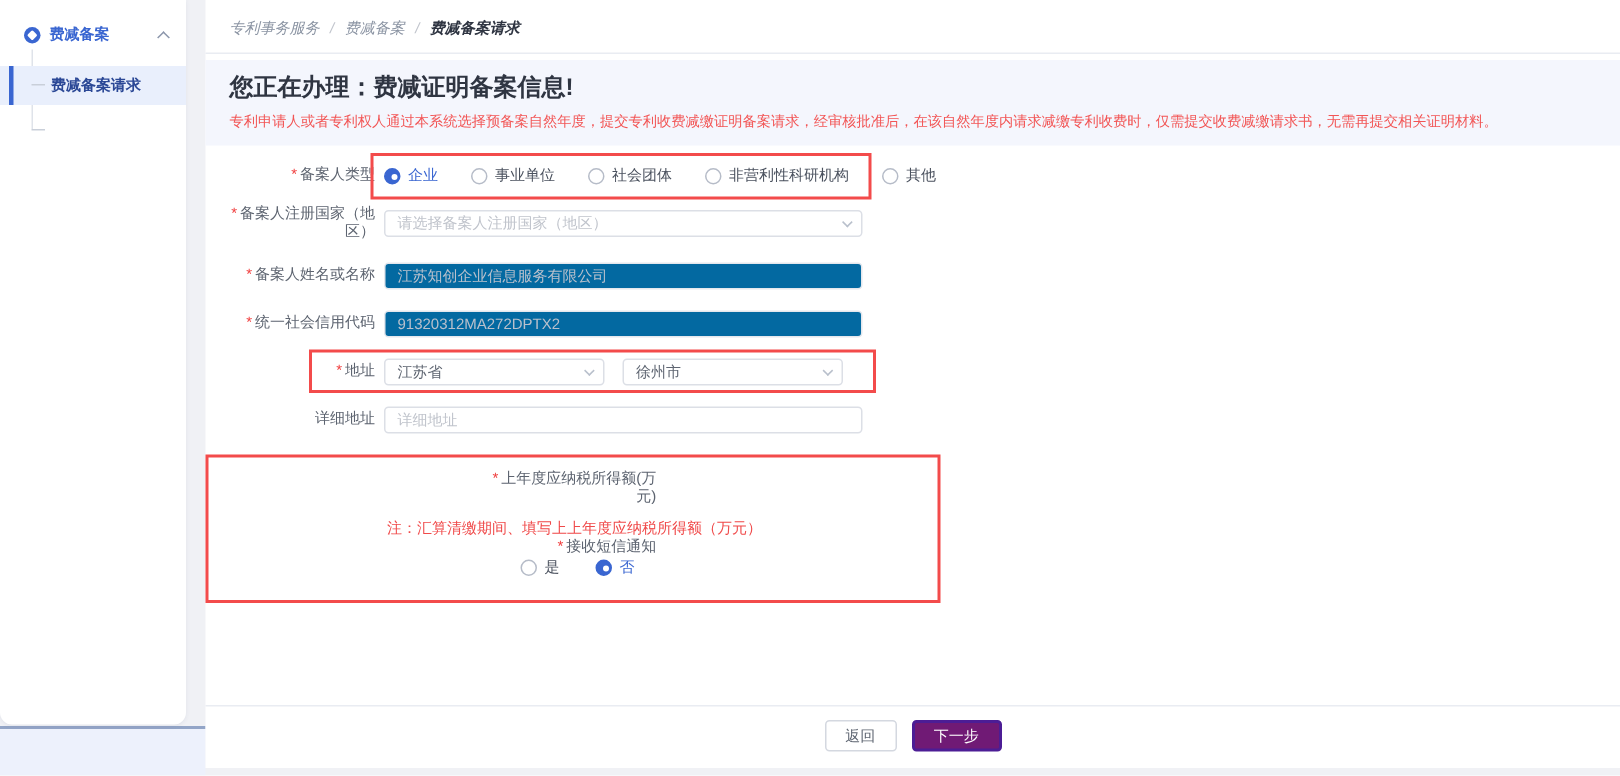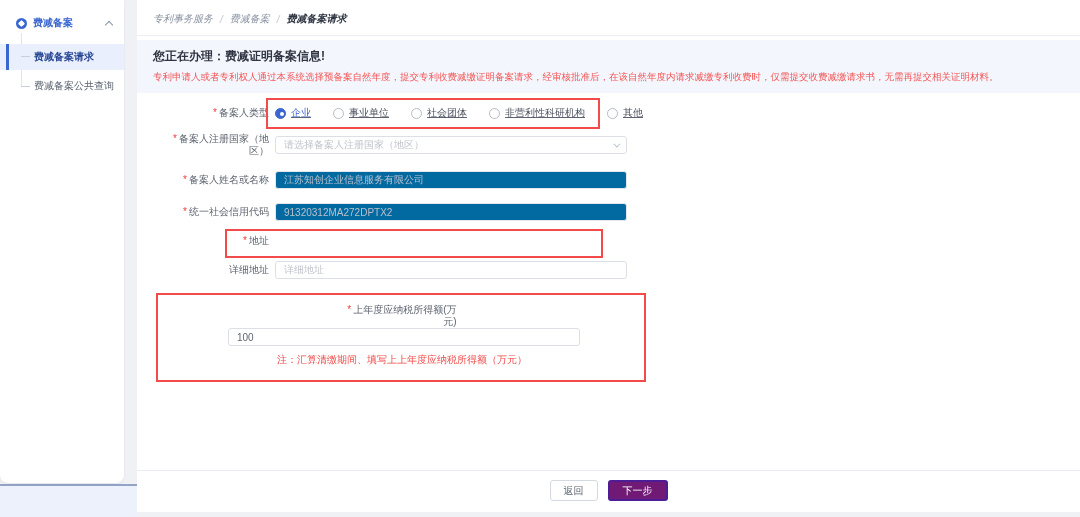--- a/index.html
+++ b/index.html
@@ -36,46 +36,46 @@
 
   
   .panel { position:absolute; left:137px; top:0; width:943px; height:512px; background:#fff; z-index:2; }
 
   .breadcrumb { display:flex; align-items:center; padding:12px 16px 9px 16px; border-bottom:1px solid #e9ecf2;font-style:italic; }
   .crumb { color:#8b94a3; cursor:pointer; }
   .crumb.current { color:#2f3542; font-weight:bold; cursor:default; }
   .crumb-sep { color:#c0c4cc; margin:0 7px; }
 
   .notice { background:#f4f6fd; padding:8px 16px 9px 16px; margin-top:4px; }
-  .notice-title { color:#2f3542; font-weight:bold; font-size:12px; }
+  .notice-title { color:#2f3542; font-weight:bold; font-size:16px; }
   .notice-desc { color:#f25555; font-size:9.5px; margin-top:6px; letter-spacing:0; }
 
   
-  .form { padding:13px 0 0 19px; position:relative; }
+  .form { padding:13px 0 0 0; position:relative; }
   .row { display:flex; align-items:center; margin-bottom:14px; position:relative; }
   .row.tight { margin-bottom:13px; }
   .flabel { width:113px; flex:none; text-align:right; color:#5d6470; line-height:12px; }
   .req { color:#f03e3e; margin-right:2px; }
   .control { margin-left:6px; display:flex; align-items:center; }
 
-  .tbox { width:352px; height:18px; border:1px solid #dcdfe6; border-radius:3px; background:#fff; display:flex; align-items:center; padding:0 8px; color:#5f6672; }
+  .tbox { width:319px; height:18px; border:1px solid #dcdfe6; border-radius:3px; background:#fff; display:flex; align-items:center; padding:0 8px; color:#5f6672; }
   .tbox .ph { color:#c0c4cc; }
   .tbox.disabled { background:#0369a1; border-color:#e4e7ed; color:#b9c0cc; }
   .tbox .chev { margin-left:auto; width:5px; height:5px; border-right:1px solid #b9c0cc; border-bottom:1px solid #b9c0cc; transform:rotate(45deg) translateY(-2px); flex:none; }
   .tbox.sel { cursor:pointer; }
   .tbox.small { width:147px; }
   .gap10 { width:12px; flex:none; }
 
   .radio { width:11px; height:11px; border-radius:50%; border:1px solid #b6bcc8; background:#fff; flex:none; position:relative; cursor:pointer; }
   .radio.on { background:#3a66d1; border-color:#3a66d1; }
   .radio.on::after { content:""; position:absolute; left:3.5px; top:3.5px; width:4px; height:4px; border-radius:50%; background:#fff; }
   .opt { display:flex; align-items:center; cursor:pointer; }
   .opt .olabel { margin-left:5px; color:#4a515e; }
   .opt.on .olabel { color:#3a66d1; }
-  .rgroup { display:flex; align-items:center; gap:22px;text-decoration:underline; }
+  .rgroup { display:flex; align-items:center; gap:22px; }
 
   .checkbox { width:11px; height:11px; border-radius:2px; background:#3a66d1; border:1px solid #3a66d1; color:#fff; font-size:9px; line-height:11px; text-align:center; flex:none; cursor:pointer; }
   .checkbox::after { content:"\2713"; }
   .cb-label { color:#3a66d1; margin-left:6px; cursor:pointer; }
 
   .red-box { position:absolute; border:2px solid #f34b4b; pointer-events:none; z-index:5; }
   .rb-radios { left:110px; top:-8px; width:334px; height:31px; }
   .rb-year   { left:110px; top:-8px; width:81px;  height:31px; }
   .rb-addr   { left:69px;  top:-6px; width:378px; height:29px; }
 
@@ -99,23 +99,20 @@
     <span class="badge-icon"></span>
     <span class="side-group-label">费减备案</span>
     <span class="chevron-up"></span>
   </div>
   <div class="tree-vline"></div>
   <div class="tree-stub" style="top:56px;"></div>
   <div class="tree-stub" style="top:86px;"></div>
   <div class="side-item active">
     <span class="side-item-label">费减备案请求</span>
   </div>
-  <div class="side-item plain">
-    <span class="side-item-label">费减备案公共查询</span>
-  </div>
 </div>
 <div class="sidebar-base"></div>
 
 <div class="panel">
 
   <div class="breadcrumb">
     <span class="crumb">专利事务服务</span>
     <span class="crumb-sep">/</span>
     <span class="crumb">费减备案</span>
     <span class="crumb-sep">/</span>
@@ -181,45 +178,64 @@
       <div class="flabel"><span class="req">*</span><span>统一社会信用代码</span></div>
       <div class="control">
         <div class="tbox disabled">
           <span>91320312MA272DPTX2</span>
         </div>
       </div>
     </div>
 
     <div class="row">
       <div class="flabel"><span class="req">*</span><span>地址</span></div>
+      <div class="control">
+        <div class="tbox sel small">
+          <span>江苏省</span>
+          <span class="chev"></span>
+        </div>
+        <span class="gap10"></span>
+        <div class="tbox sel small">
+          <span>徐州市</span>
+          <span class="chev"></span>
+        </div>
+      </div>
       <div class="red-box rb-addr"></div>
     </div>
 
     <div class="row">
       <div class="flabel"><span>详细地址</span></div>
       <div class="control">
         <div class="tbox">
           <span class="ph">详细地址</span>
         </div>
       </div>
     </div>
 
     <div class="boxed-section">
 
       <div class="row">
         <div class="flabel"><span class="req">*</span><span>上年度应纳税所得额(万元)</span></div>
-        <div class="control">
-          <div class="tbox">
-            <span>100</span>
-          </div>
-        </div>
       </div>
       <div class="note-line">注：汇算清缴期间、填写上上年度应纳税所得额（万元）</div>
 
 
+      <div class="row" style="margin-bottom:2px;">
+        <div class="flabel"><span class="req">*</span><span>接收短信通知</span></div>
+        <div class="control rgroup" style="gap:24px;">
+          <span class="opt">
+              <span class="radio"></span>
+              <span class="olabel">是</span>
+            </span>
+          <span class="opt on">
+              <span class="radio on"></span>
+              <span class="olabel">否</span>
+            </span>
+        </div>
+      </div>
 
     </div>
   </div>
 
   <div class="panel-footer">
     <div class="btn btn-back">返回</div>
     <div class="btn btn-next">下一步</div>
   </div>
 
 </div>

